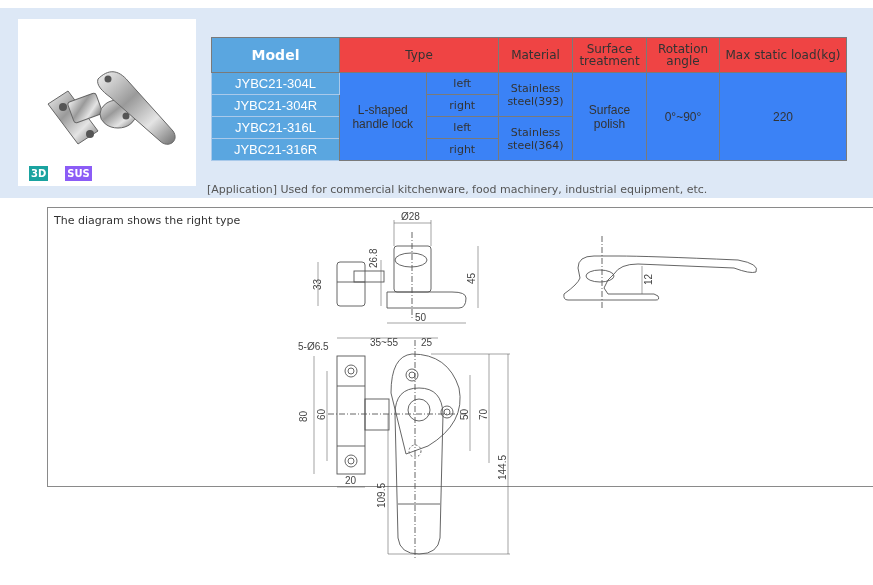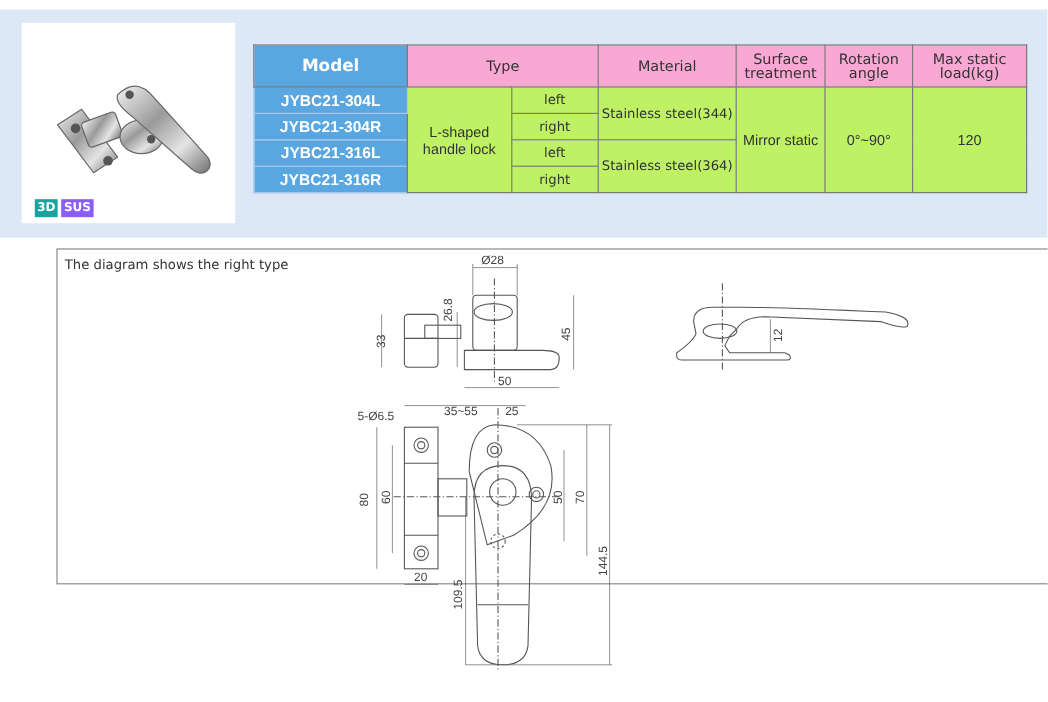--- a/index.html
+++ b/index.html
@@ -1,30 +1,30 @@
 <!DOCTYPE html>
 <html><head>
 <meta charset="utf-8">
 <style>
   * { box-sizing: border-box; margin: 0; padding: 0; }
   body { width: 873px; height: 585px; background: #ffffff; font-family: "Liberation Sans", sans-serif; position: relative; overflow: hidden; color: #333; }
 
   .top-panel { position: absolute; left: 0; top: 8px; width: 873px; height: 190px; background: #dde8f6; }
   .photo-card { position: absolute; left: 18px; top: 11px; width: 178px; height: 167px; background: #ffffff; }
-  .badges { position: absolute; left: 11px; top: 147px; display: flex; gap: 3px; }
+  .badges { position: absolute; left: 11px; top: 147px; display: flex; gap: 17px; }
   .badge { font-family: "DejaVu Sans", sans-serif; font-size: 10px; font-weight: bold; color: #fff; padding: 1px 2px; line-height: 13px; }
   .badge.b3d { background: #1aa3a0; }
   .badge.bsus { background: #8b5cf6; }
 
   table.spec { position: absolute; left: 211px; top: 29px; border-collapse: collapse; font-size: 12px; }
   table.spec td, table.spec th { border: 1px solid #7a7a7a; text-align: center; vertical-align: middle; height: 22px; font-weight: normal; }
-  table.spec th { background: #f9a8d4; font-family: "DejaVu Sans", sans-serif; font-size: 12px; color: #333; line-height: 12px; height: 35px; }
+  table.spec th { background: #ef4444; font-family: "DejaVu Sans", sans-serif; font-size: 12px; color: #333; line-height: 12px; height: 35px; }
   table.spec th.model-h { background: #5aa6e0; color: #ffffff; font-weight: bold; font-size: 14px; margin-top: 40px; }
-  table.spec td.model { background: #5aa6e0; color: #ffffff; font-weight: bold; font-size: 13px; width: 128px; border-color: #a9c9ea; }
-  table.spec td.cell { background: #bef264; color: #333; font-size: 12px; }
+  table.spec td.model { background: #5aa6e0; color: #ffffff; font-weight: normal; font-size: 13px; width: 128px; border-color: #a9c9ea; }
+  table.spec td.cell { background: #3b82f6; color: #333; font-size: 12px; }
   table.spec td.cell.dv { font-family: "DejaVu Sans", sans-serif; font-size: 11px; }
 
   .app-note { position: absolute; left: 207px; top: 175px; font-family: "DejaVu Sans", sans-serif; font-size: 11px; color: #555; }
 
   .diagram-panel { position: absolute; left: 7px; top: 207px; width: 860px; height: 280px; border: 1.5px solid #8a8a8a; background: #fff; margin-left: 40px; }
   .diagram-caption { position: absolute; left: 6px; top: 6px; font-family: "DejaVu Sans", sans-serif; font-size: 11px; color: #333; }
   svg.draw { position: absolute; left: 0; top: 0; }
   .dimtxt { font-family: "Liberation Sans", sans-serif; font-size: 10px; fill: #444; }
 </style>
 </head>
@@ -54,50 +54,51 @@
       <span class="badge b3d">3D</span>
       <span class="badge bsus">SUS</span>
     </div>
   </div>
 
   <table class="spec">
     <tbody>
         <tr>
       <th class="model-h">Model</th>
       <th colspan="2" style="width:159px">Type</th>
-      <th style="width:115px">Material</th>
+      <th style="width:74px">Material</th>
       <th style="width:74px">Surface treatment</th>
       <th style="width:73px">Rotation angle</th>
-      <th style="width:95px">Max static load(kg)</th>
+      <th style="width:127px">Max static load(kg)</th>
     </tr>
     <tr>
       <td class="model">JYBC21-304L</td>
       <td class="cell" rowspan="4" style="width:80px">L-shaped handle lock</td>
       <td class="cell dv" style="width:67px">left</td>
-      <td class="cell dv" rowspan="2">Stainless steel(344)</td>
-      <td class="cell" rowspan="4">Mirror static</td>
+      <td class="cell dv" rowspan="2">Stainless steel(393)</td>
+      <td class="cell" rowspan="4">Surface polish</td>
       <td class="cell" rowspan="4">0°~90°</td>
-      <td class="cell" rowspan="4">120</td>
+      <td class="cell" rowspan="4">220</td>
     </tr>
     <tr>
       <td class="model">JYBC21-304R</td>
       <td class="cell dv">right</td>
     </tr>
     <tr>
       <td class="model">JYBC21-316L</td>
       <td class="cell dv">left</td>
       <td class="cell dv" rowspan="2">Stainless steel(364)</td>
     </tr>
     <tr>
       <td class="model">JYBC21-316R</td>
       <td class="cell dv">right</td>
     </tr>
   </tbody>
     </table>
 
+  <div class="app-note">[Application] Used for commercial kitchenware, food machinery, industrial equipment, etc.</div>
 </div>
 
 <div class="diagram-panel">
   <div class="diagram-caption">The diagram shows the right type</div>
 
   <svg class="draw" width="860" height="371">
     <g stroke="#555" stroke-width="0.9" fill="none">
 
       <rect x="289" y="54" width="28" height="44" rx="3"></rect>
       <line x1="289" y1="74" x2="317" y2="74"></line>

